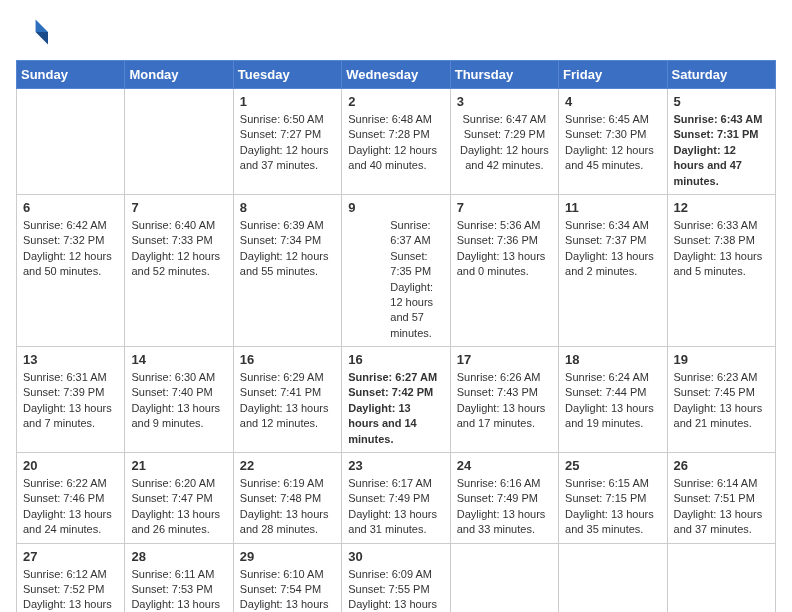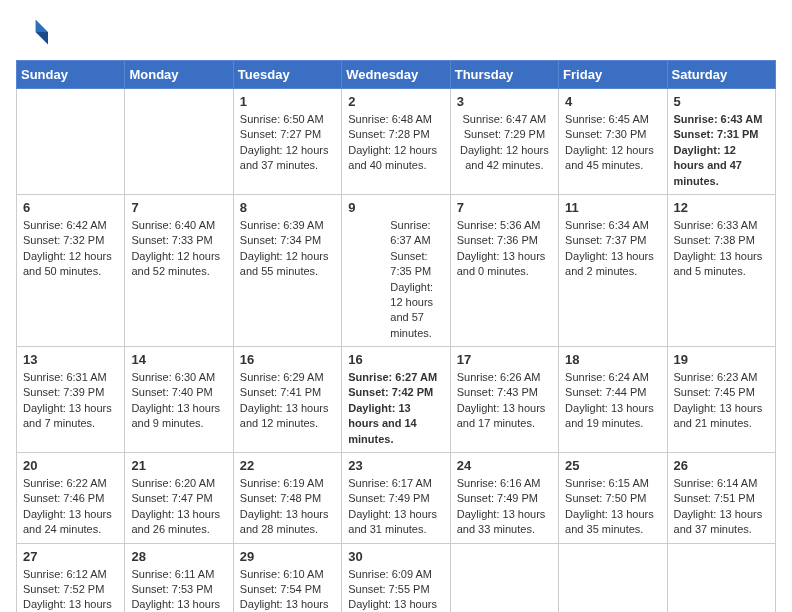--- a/index.html
+++ b/index.html
@@ -271,21 +271,21 @@
         </td>
         <td>
           <span class="day-number">24</span>
           <div class="day-info" style="white-space: pre-line;">Sunrise: 6:16 AM
 Sunset: 7:49 PM
 Daylight: 13 hours and 33 minutes.</div>
         </td>
         <td>
           <span class="day-number">25</span>
           <div class="day-info" style="white-space: pre-line;">Sunrise: 6:15 AM
-Sunset: 7:50 PM
+Sunset: 7:15 PM
 Daylight: 13 hours and 35 minutes.</div>
         </td>
         <td>
           <span class="day-number">26</span>
           <div class="day-info" style="white-space: pre-line;">Sunrise: 6:14 AM
 Sunset: 7:51 PM
 Daylight: 13 hours and 37 minutes.</div>
         </td>
       </tr>
       <tr>

